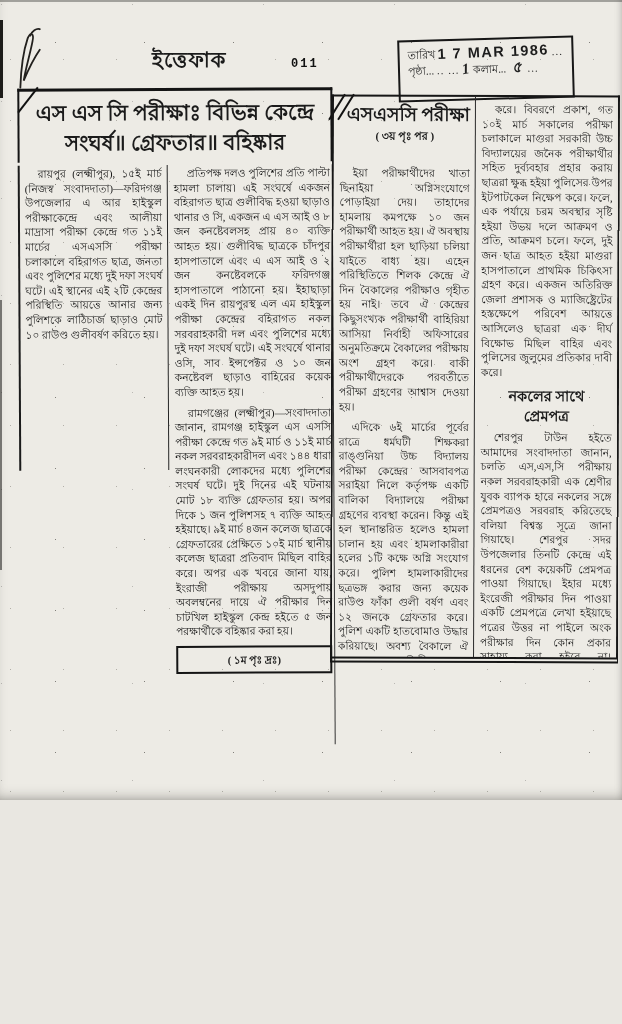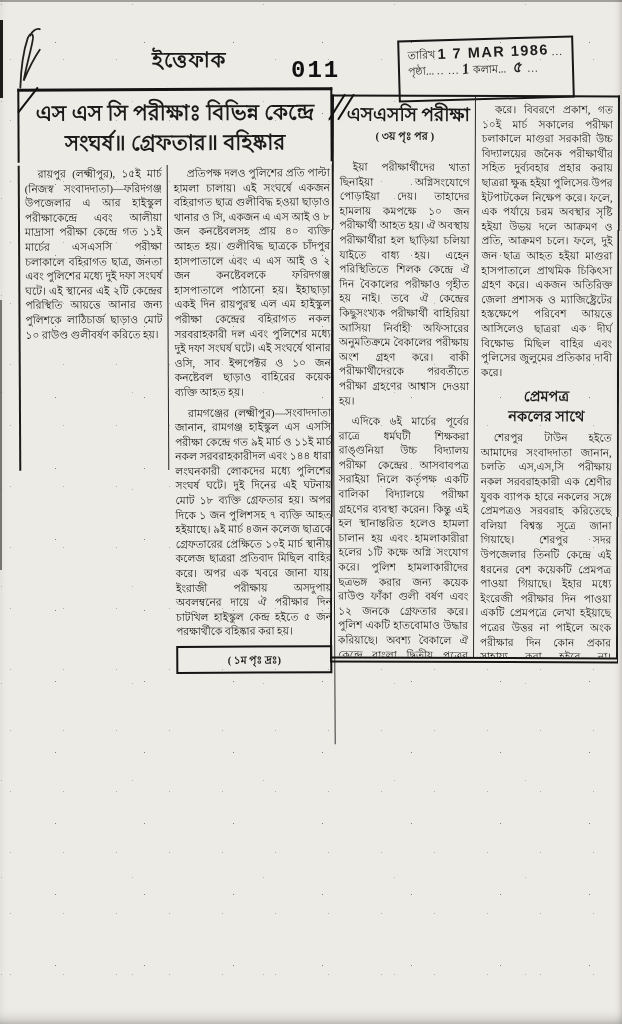--- a/index.html
+++ b/index.html
@@ -2,36 +2,36 @@
 <html lang="bn"><head>
 <meta charset="utf-8">
 <style>
   html,body{margin:0;padding:0;}
   body{
     width:622px;height:1024px;overflow:hidden;
     font-family:"Liberation Serif", serif;
     background:#e9e7e1;
   }
   #page{
-    position:relative;width:622px;height:1024px;
+    position:relative;width:622px;height:800px;
     background-color:#edebe5;
     background-image:
       radial-gradient(rgba(40,38,34,.55) .6px, transparent .8px),
       radial-gradient(rgba(70,64,56,.35) .5px, transparent .7px),
       radial-gradient(rgba(30,30,30,.25) .7px, transparent .9px);
     background-size:89px 71px, 53px 61px, 131px 97px;
     background-position:11px 7px, 37px 29px, 67px 53px;
     box-shadow:inset 0 -8px 14px -8px rgba(60,58,52,.5), inset -4px 0 8px -6px rgba(60,58,52,.4);
     color:#1b1b1b;
   }
   .edge-artifact{position:absolute;background:#1d1c1a;}
   
   .signature{position:absolute;left:6px;top:26px;transform:rotate(-14deg);}
   .masthead{position:absolute;left:152px;top:44px;font-size:21px;font-weight:bold;letter-spacing:1px;}
-  .page-number{position:absolute;left:291px;top:57px;font-family:"Liberation Mono", monospace;font-size:24px;letter-spacing:2px;font-weight:bold;color:#111;}
+  .page-number{position:absolute;left:291px;top:57px;font-family:"Liberation Mono", monospace;font-size:12px;letter-spacing:2px;font-weight:bold;color:#111;}
   .stamp-box{
     position:absolute;left:398px;top:38px;width:176px;height:62px;
     border:2.5px solid #171717;transform:rotate(-1.6deg);
     padding:5px 8px 4px 8px;box-sizing:border-box;
   }
   .stamp-row{white-space:nowrap;font-size:11px;line-height:15px;color:#222;}
   .stamp-date{font-family:"Liberation Sans", sans-serif;font-size:14.5px;font-weight:bold;letter-spacing:1.5px;color:#1c1c1c;display:inline-block;transform:rotate(-.8deg);margin-left:2px;}
   .stamp-dots{letter-spacing:1px;color:#333;}
   .hand{font-style:italic;font-size:15px;font-weight:bold;display:inline-block;transform:rotate(-8deg);padding:0 3px;}
   
@@ -54,21 +54,21 @@
   
   .clipping2{
     position:absolute;left:331px;top:95px;width:288px;height:568px;
     border:2.5px solid #161616;border-bottom:6px double #161616;
     box-sizing:border-box;transform:rotate(.2deg);
     display:flex;
   }
   .c2-col1{width:144px;padding:4px 5px 0 6px;border-right:1.5px solid #2a2a2a;overflow:hidden;}
   .c2-col2{width:144px;padding:6px 5px 0 6px;overflow:hidden;}
   .c2-header{font-size:18.5px;font-weight:bold;text-align:right;line-height:24px;margin:2px 0 1px 0;}
-  .c2-subheader{font-size:11px;text-align:center;font-weight:bold;margin-bottom:14px;}
+  .c2-subheader{font-size:11px;text-align:center;font-weight:bold;margin-bottom:20px;}
   .subheadline{font-size:14.5px;font-weight:bold;text-align:center;line-height:20px;margin:4px 0 5px 0;}
   .cut-mark{position:absolute;width:2px;background:#111;}
 </style>
 </head>
 <body>
 
 <div id="page">
 
   <div class="edge-artifact" style="left:0;top:20px;width:3px;height:78px;"></div>
   <div class="edge-artifact" style="left:0;top:300px;width:2px;height:270px;opacity:.55;"></div>
@@ -124,21 +124,21 @@
     <div class="col c2-col1">
       <div class="c2-header">এসএসসি পরীক্ষা</div>
       <div class="c2-subheader">( ৩য় পৃঃ পর )</div>
       <p class="body-text">ইয়া পরীক্ষার্থীদের খাতা ছিনাইয়া অগ্নিসংযোগে পোড়াইয়া দেয়। তাহাদের হামলায় কমপক্ষে ১০ জন পরীক্ষার্থী আহত হয়। ঐ অবস্থায় পরীক্ষার্থীরা হল ছাড়িয়া চলিয়া যাইতে বাধ্য হয়। এহেন পরিস্থিতিতে শিলক কেন্দ্রে ঐ দিন বৈকালের পরীক্ষাও গৃহীত হয় নাই। তবে ঐ কেন্দ্রের কিছুসংখ্যক পরীক্ষার্থী বাহিরিয়া আসিয়া নির্বাহী অফিসারের অনুমতিক্রমে বৈকালের পরীক্ষায় অংশ গ্রহণ করে। বাকী পরীক্ষার্থীদেরকে পরবর্তীতে পরীক্ষা গ্রহণের আশ্বাস দেওয়া হয়।</p>
       <p class="body-text">এদিকে ৬ই মার্চের পূর্বের রাত্রে ধর্মঘটী শিক্ষকরা রাঙ্গুনিয়া উচ্চ বিদ্যালয় পরীক্ষা কেন্দ্রের আসবাবপত্র সরাইয়া নিলে কর্তৃপক্ষ একটি বালিকা বিদ্যালয়ে পরীক্ষা গ্রহণের ব্যবস্থা করেন। কিন্তু এই হল স্থানান্তরিত হলেও হামলা চালান হয় এবং হামলাকারীরা হলের ১টি কক্ষে অগ্নি সংযোগ করে। পুলিশ হামলাকারীদের ছত্রভঙ্গ করার জন্য কয়েক রাউণ্ড ফাঁকা গুলী বর্ষণ এবং ১২ জনকে গ্রেফতার করে। পুলিশ একটি হাতবোমাও উদ্ধার করিয়াছে। অবশ্য বৈকালে ঐ কেন্দ্রে বাংলা দ্বিতীয় পত্রের পরীক্ষা গ্রহণ করা হয়।</p>
 
     </div>
     <div class="col c2-col2">
       <p class="body-text">করে। বিবরণে প্রকাশ, গত ১০ই মার্চ সকালের পরীক্ষা চলাকালে মাগুরা সরকারী উচ্চ বিদ্যালয়ের জনৈক পরীক্ষার্থীর সহিত দুর্ব্যবহার প্রহার করায় ছাত্ররা ক্ষুব্ধ হইয়া পুলিসের উপর ইটপাটকেল নিক্ষেপ করে। ফলে, এক পর্যায়ে চরম অবস্থার সৃষ্টি হইয়া উভয় দলে আক্রমণ ও প্রতি, আক্রমণ চলে। ফলে, দুই জন ছাত্র আহত হইয়া মাগুরা হাসপাতালে প্রাথমিক চিকিৎসা গ্রহণ করে। একজন অতিরিক্ত জেলা প্রশাসক ও ম্যাজিষ্ট্রেটের হস্তক্ষেপে পরিবেশ আয়ত্তে আসিলেও ছাত্ররা এক দীর্ঘ বিক্ষোভ মিছিল বাহির এবং পুলিসের জুলুমের প্রতিকার দাবী করে।</p>
       <div class="subheadline">
+        <div>নকলের সাথে</div>
         <div>প্রেমপত্র</div>
-        <div>নকলের সাথে</div>
       </div>
       <p class="body-text">শেরপুর টাউন হইতে আমাদের সংবাদদাতা জানান, চলতি এস,এস,সি পরীক্ষায় নকল সরবরাহকারী এক শ্রেণীর যুবক ব্যাপক হারে নকলের সঙ্গে প্রেমপত্রও সরবরাহ করিতেছে বলিয়া বিশ্বস্ত সূত্রে জানা গিয়াছে। শেরপুর সদর উপজেলার তিনটি কেন্দ্রে এই ধরনের বেশ কয়েকটি প্রেমপত্র পাওয়া গিয়াছে। ইহার মধ্যে ইংরেজী পরীক্ষার দিন পাওয়া একটি প্রেমপত্রে লেখা হইয়াছে পত্রের উত্তর না পাইলে অংক পরীক্ষার দিন কোন প্রকার সাহায্য করা হইবে না। ইহাছাড়াও এইবার বেশ কিছু সংখ্যক নকল সরবরাহকারিনীদের নকল সরবরাহ করিতে তৎপর দেখা যায়।</p>
 
     </div>
   </div>
 
 </div>
 
 </body></html>

